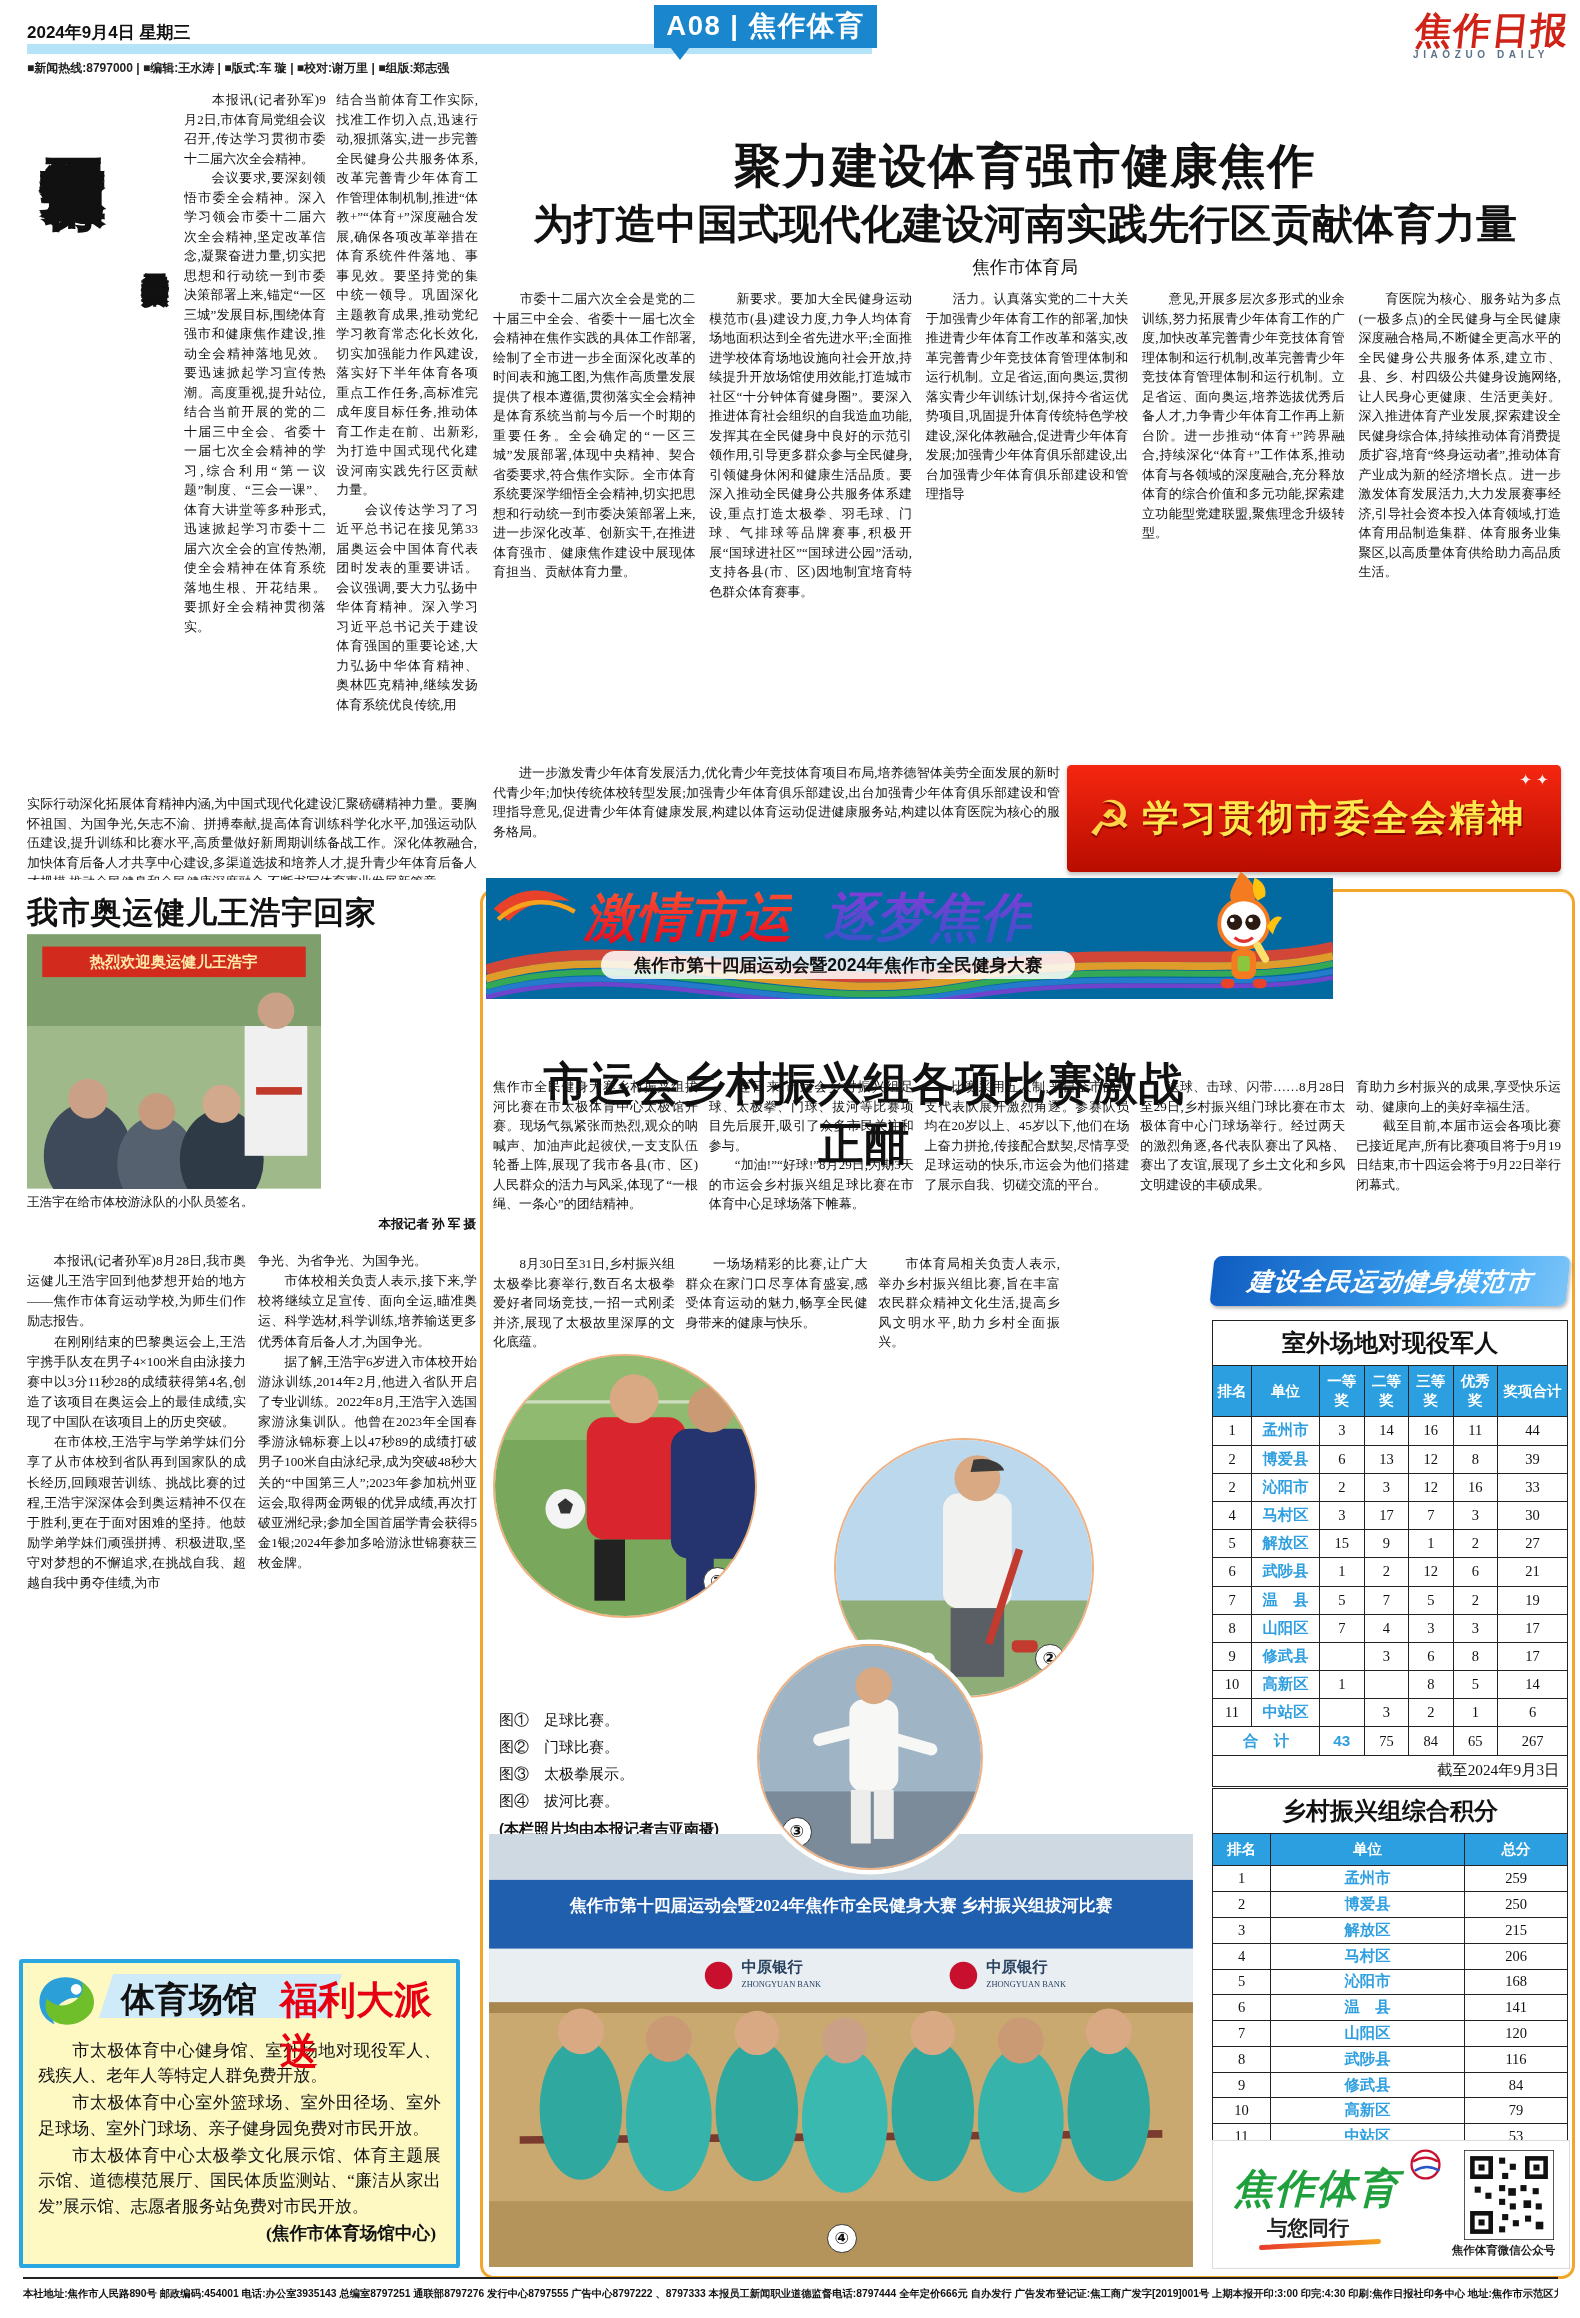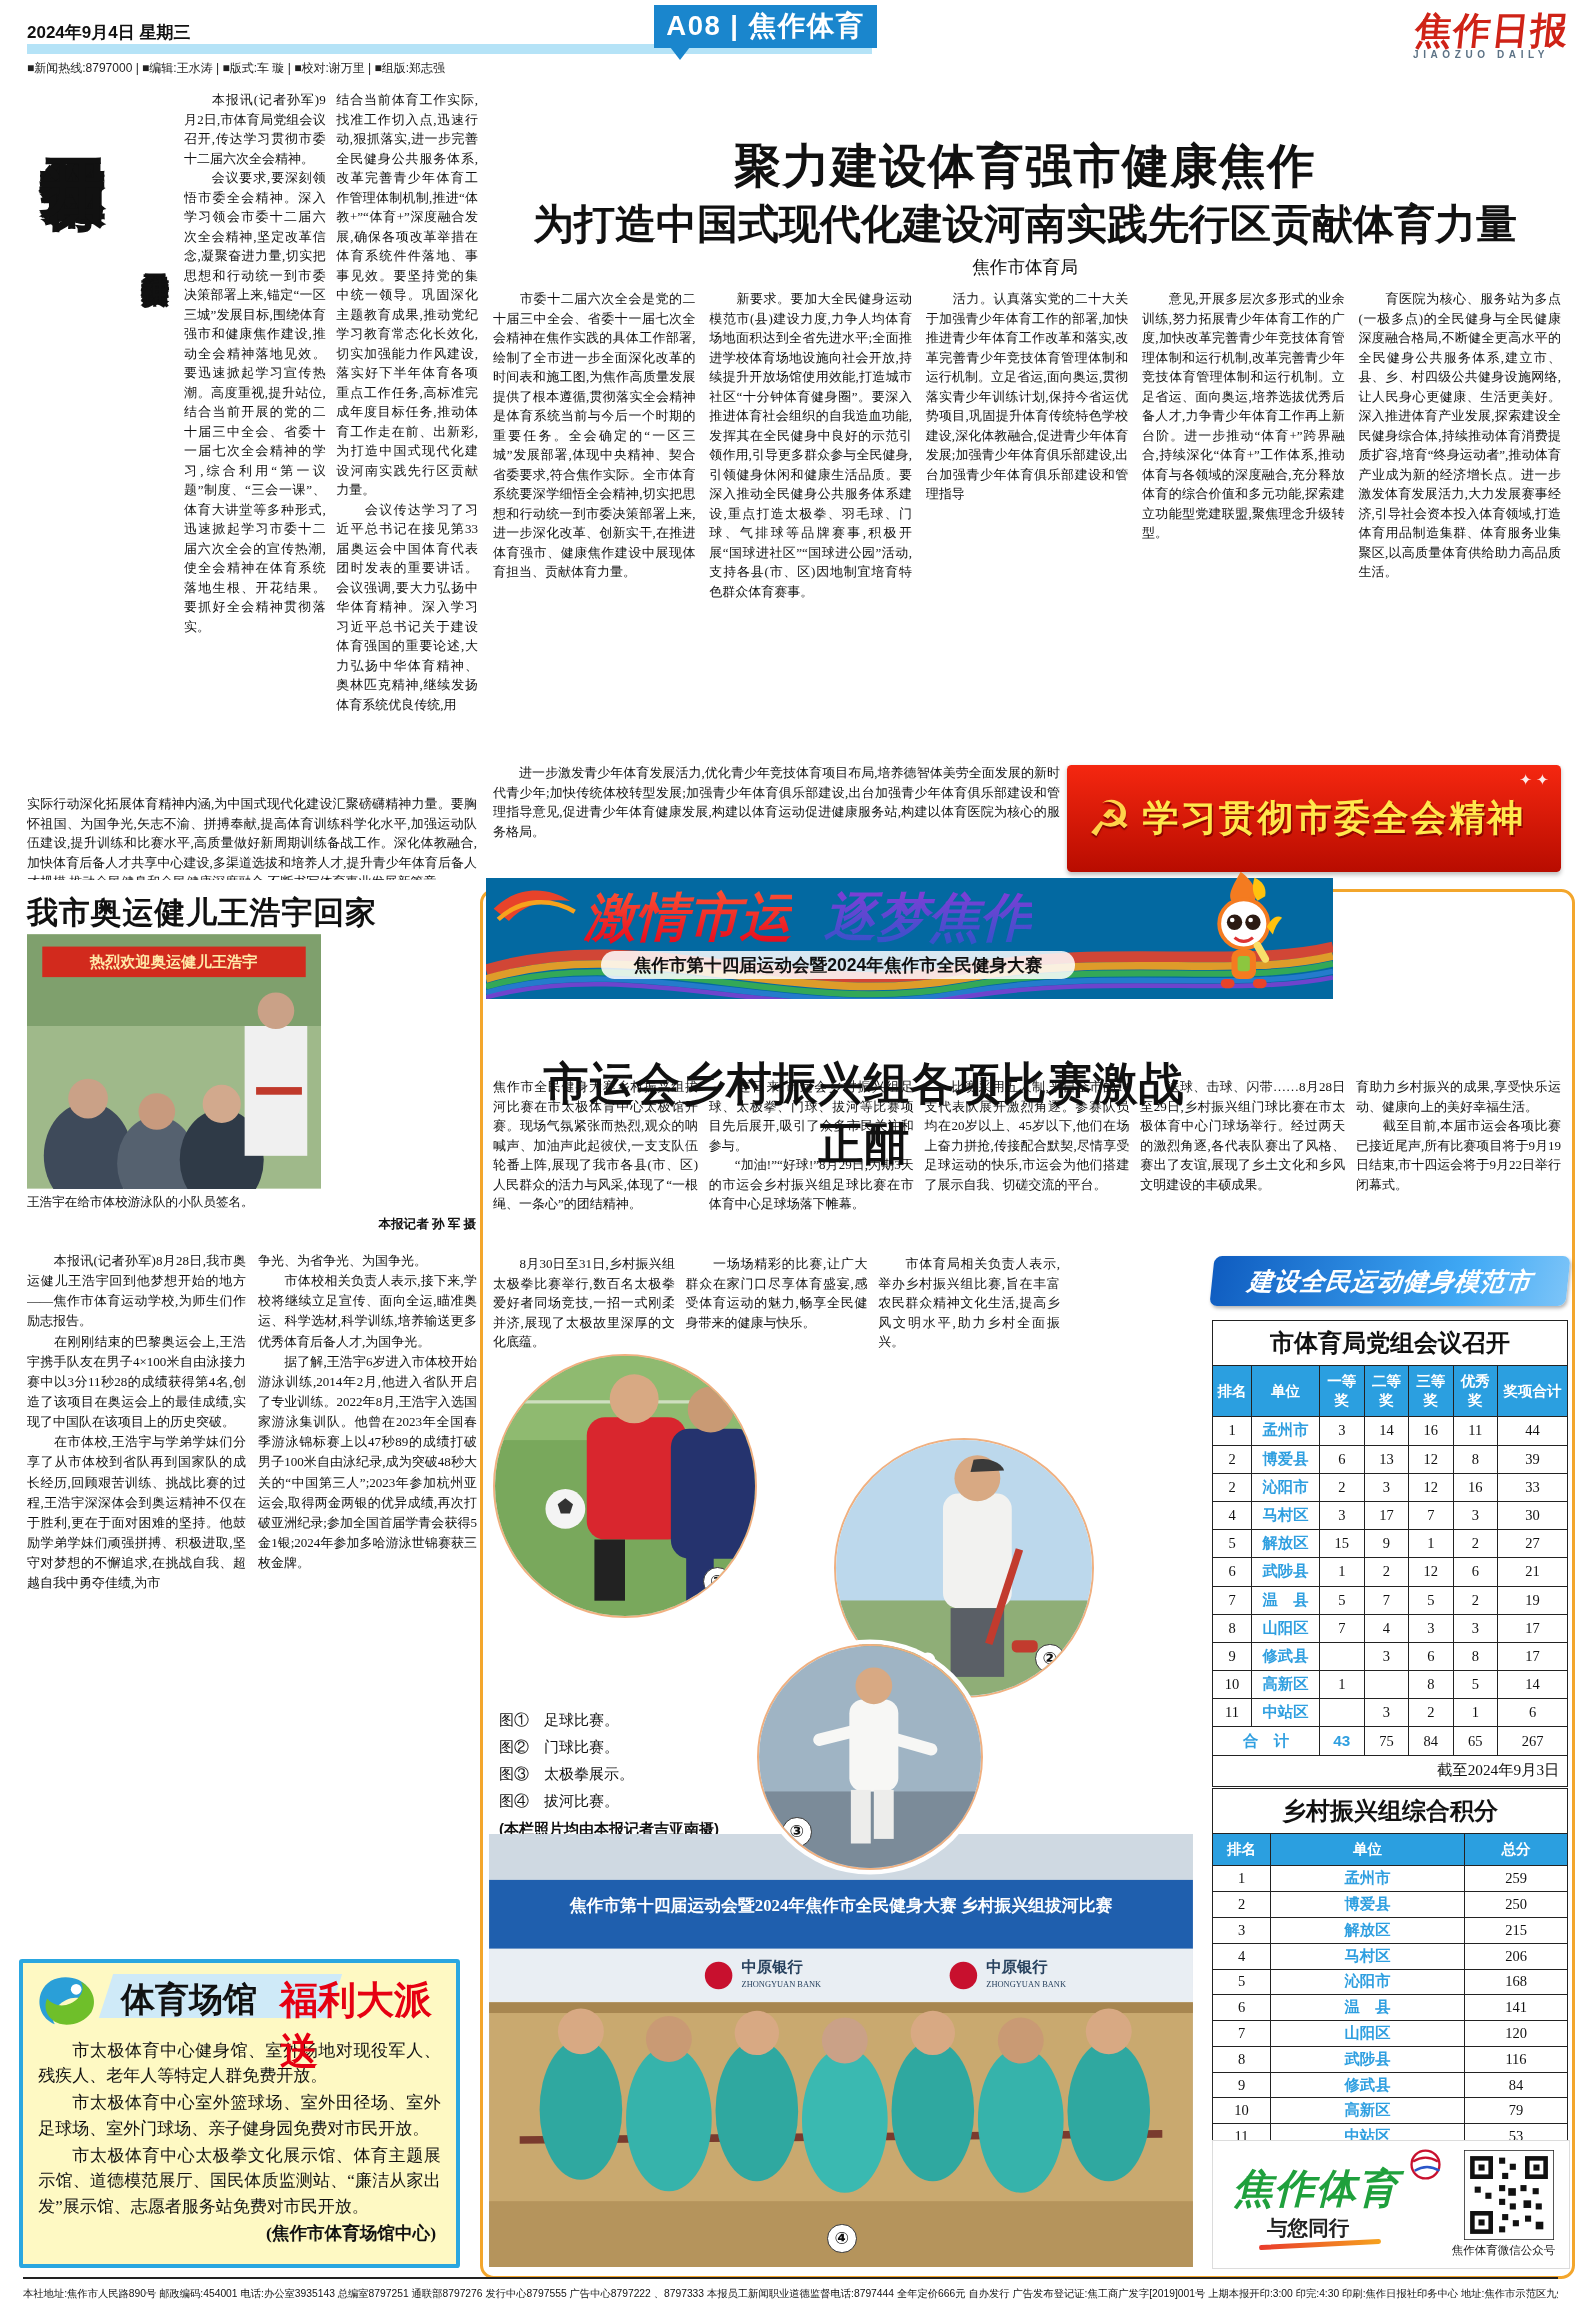--- a/index.html
+++ b/index.html
@@ -1,18 +1,18 @@
 <!DOCTYPE html>
 <html style="font-size:12.2px"><head>
 <meta charset="utf-8">
 <style>
   html,body{margin:0;padding:0;background:#fff;}
   body{width:1581px;height:2319px;position:relative;font-family:"Liberation Serif","DejaVu Serif",serif;color:#111;overflow:hidden;}
   .abs{position:absolute;}
-  .sans{font-family:"Liberation Sans","DejaVu Sans",sans-serif;}
+  .sans{font-family:"Liberation Sans","DejaVu Sans",sans-serif;font-weight:bold;}
   .just{text-align:justify;text-justify:inter-ideograph;}
   .clip{overflow:hidden;}
   .pre{white-space:pre-wrap;}
 
   
   .date-text{left:27px;top:21.4px;font-size:17px;font-weight:bold;}
   .lightbar{left:27px;top:44px;width:845px;height:10px;background:#b5e3f7;}
   .info-line{left:27px;top:60px;font-size:12px;color:#222;}
   .page-badge{left:654px;top:4.6px;width:223px;height:43px;background:#1a86cd;color:#fff;
     display:flex;align-items:center;justify-content:center;font-size:27.5px;font-weight:bold;letter-spacing:1.5px;}
@@ -338,21 +338,21 @@
         <circle cx="810" cy="258" r="30" fill="#d8a983"></circle>
     </g>
     <rect x="0" y="480" width="920" height="86" fill="#b5945c"></rect>
   </svg>
   <div class="marker" style="left:338px;bottom:13.8px;">④</div>
 </div>
 
 <div class="abs blue-ribbon">建设全民运动健身模范市</div>
 
 <table class="abs datatbl medal-tbl">
-  <caption>市体育局党组会议召开</caption>
+  <caption>室外场地对现役军人</caption>
   <thead>
       <tr>
     <th style="width:35px;">排名</th>
     <th style="width:64px;">单位</th>
     <th>一等奖</th>
     <th>二等奖</th>
     <th>三等奖</th>
     <th>优秀奖</th>
     <th style="width:66px;">奖项合计</th>
   </tr>

